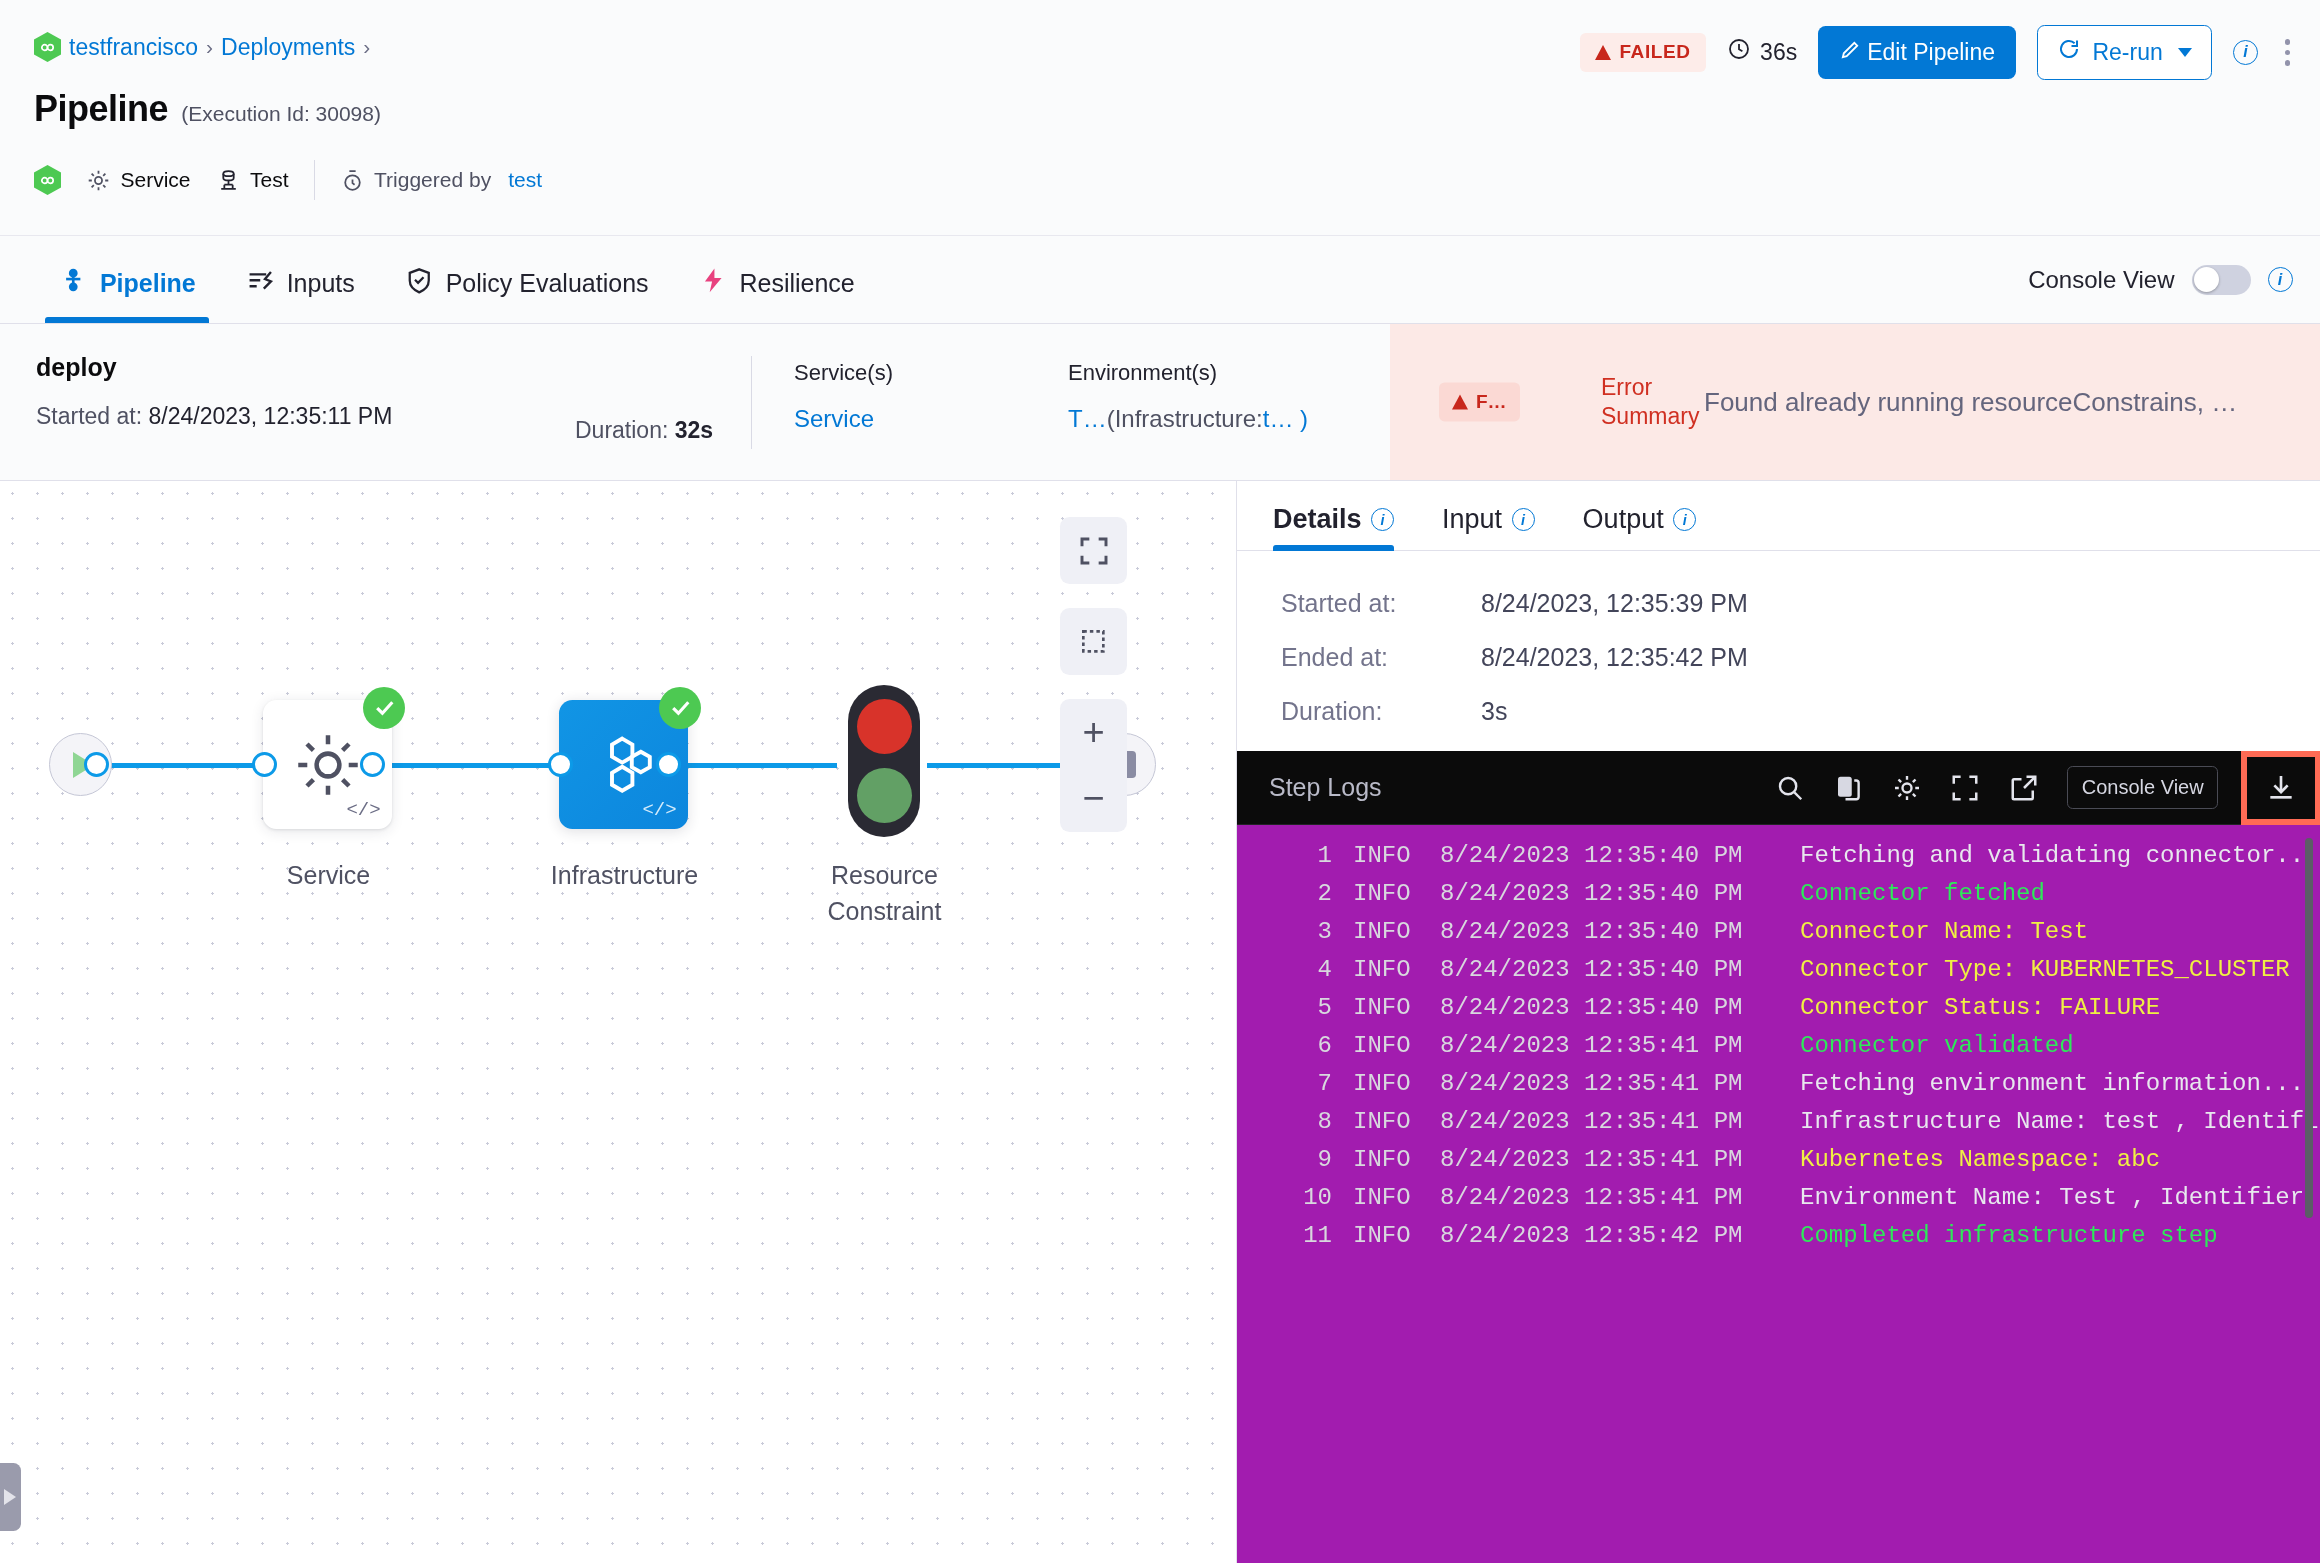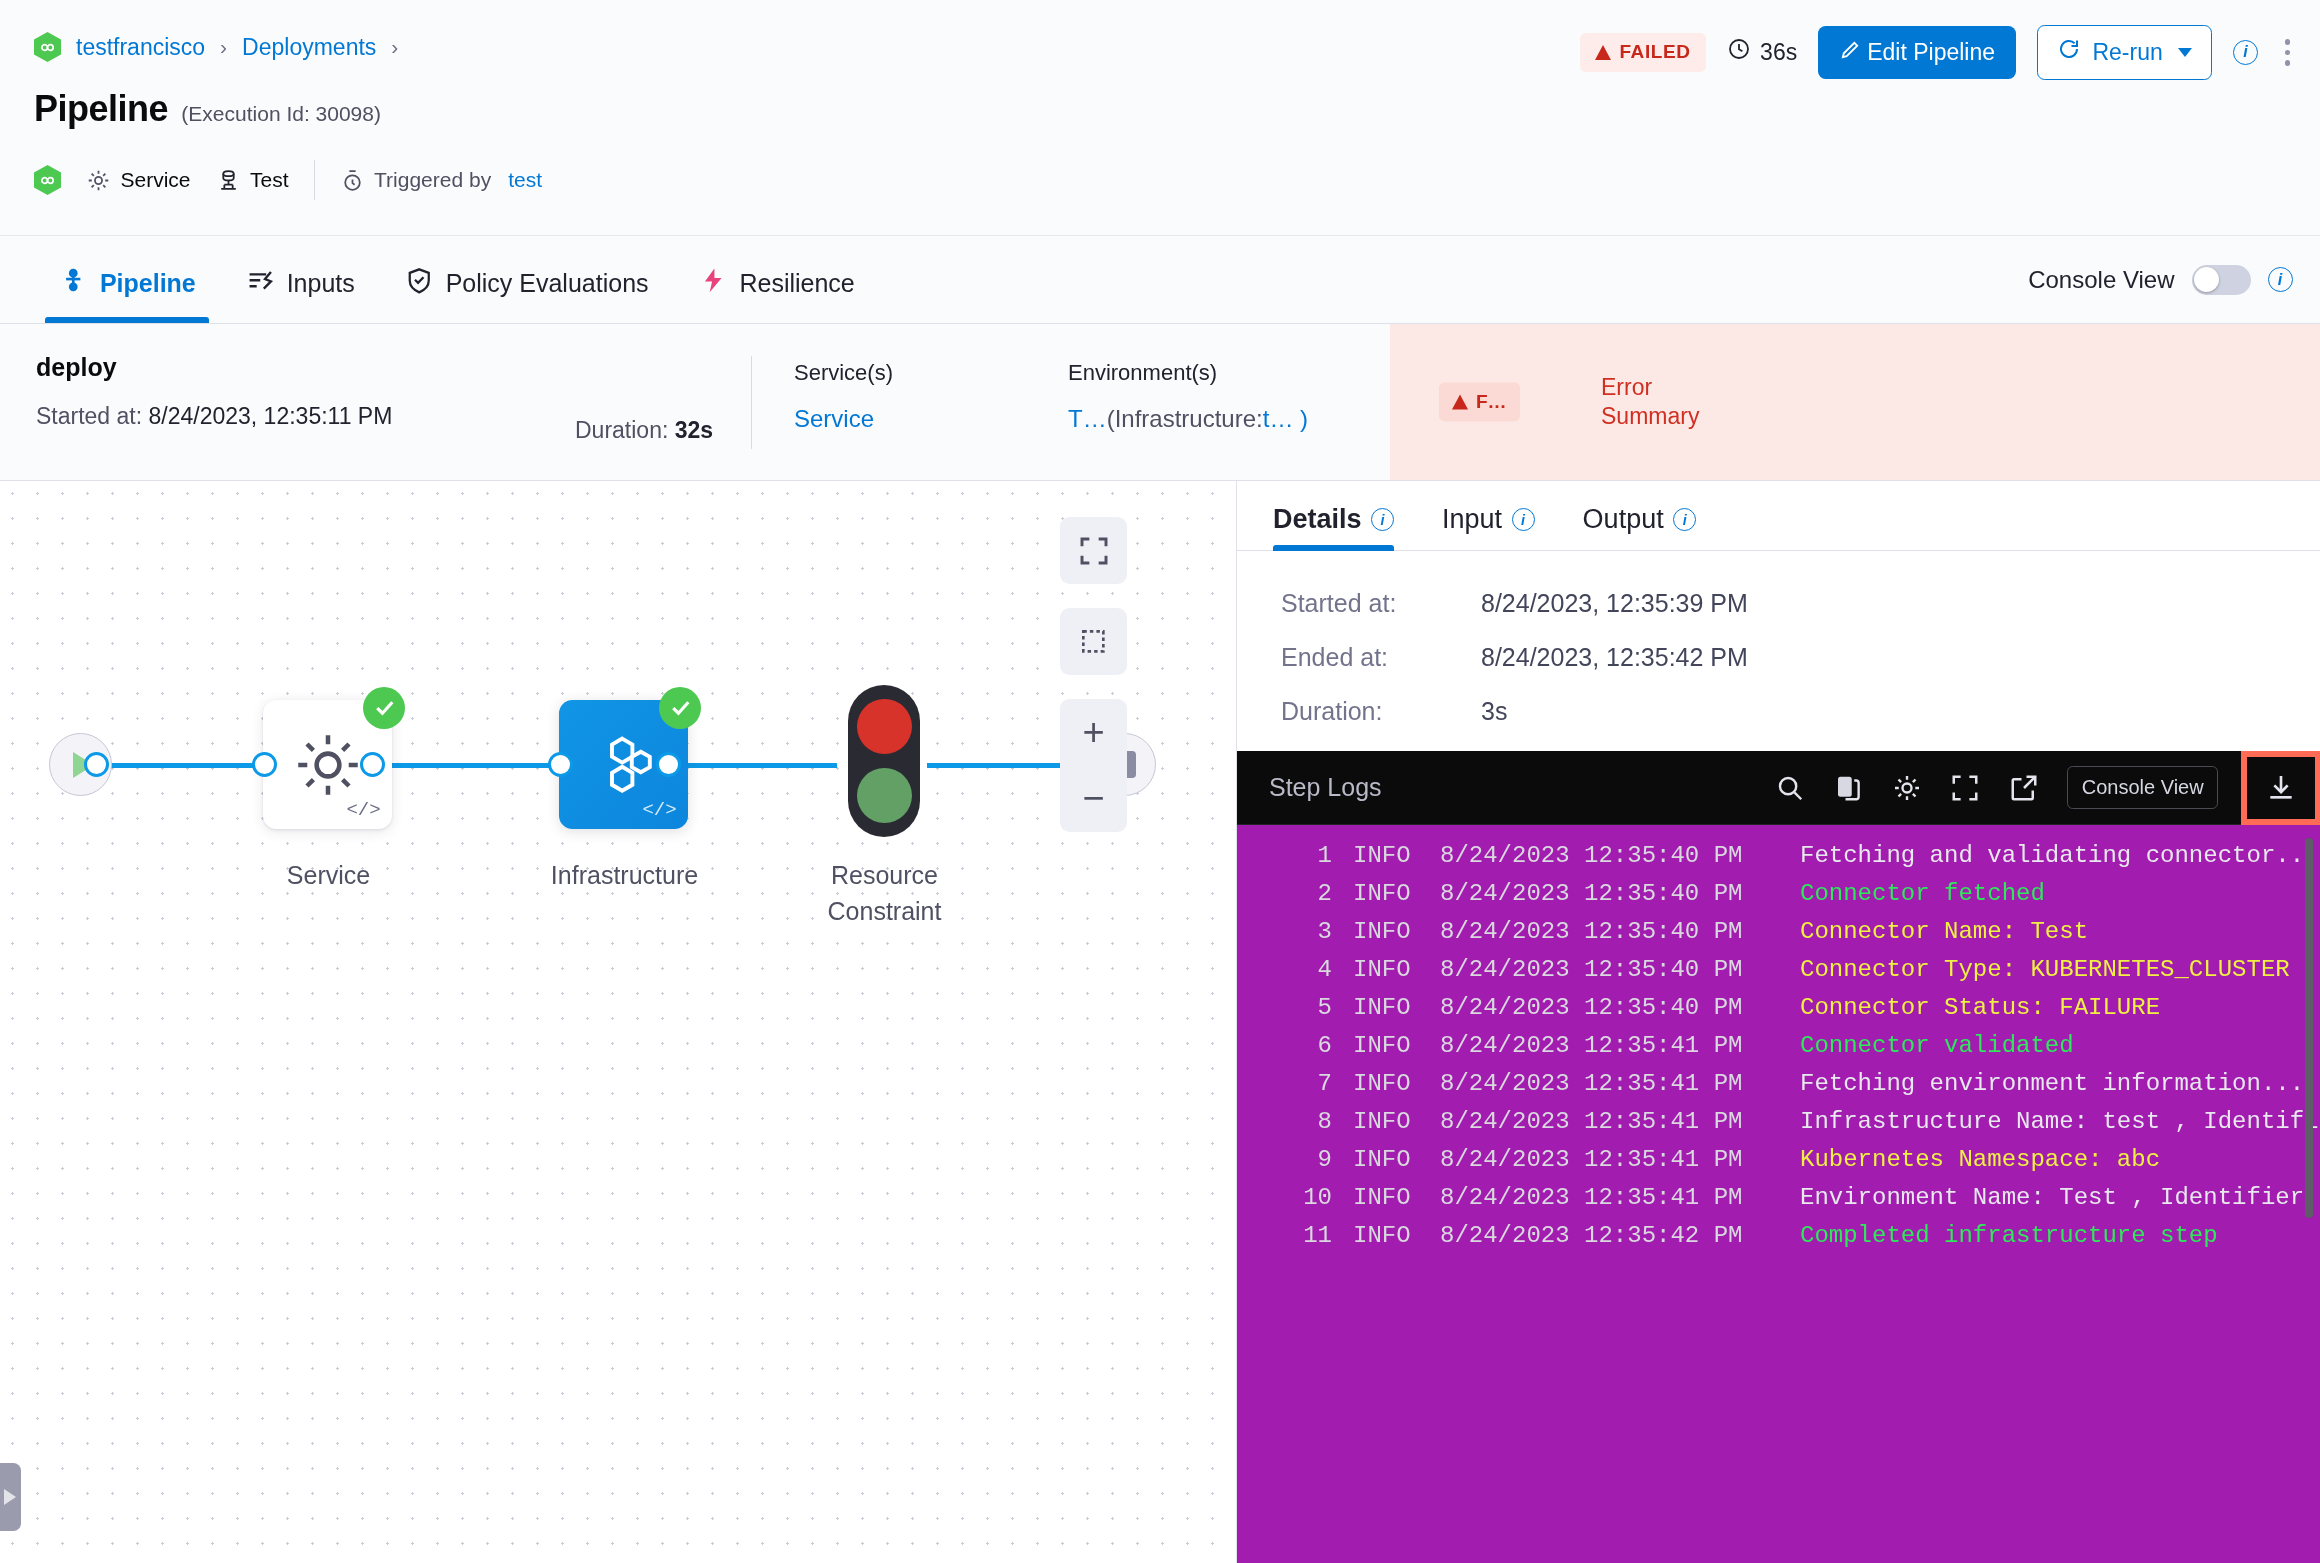--- a/index.html
+++ b/index.html
@@ -12,21 +12,21 @@
 
   
   .topbar {
     position: relative;
     height: 236px;
     background: #fafbfc;
     border-bottom: 1px solid #e8e8ef;
   }
   .breadcrumb {
     position: absolute; left: 34px; top: 32px;
-    display: flex; align-items: center; gap: 15px;
+    display: flex; align-items: center; gap: 8px;
     font-size: 23px;
   }
   .hx-logo {
     width: 27px; height: 30px;
     background: #4dc952;
     clip-path: polygon(50% 0%, 100% 25%, 100% 75%, 50% 100%, 0% 75%, 0% 25%);
     display: flex; align-items: center; justify-content: center;
   }
   .hx-logo svg { width: 17px; height: 17px; }
   .bc-link { color: #0278d5; cursor: pointer; }
@@ -477,20 +477,21 @@
   </div>
   <div class="summary-right">
     <span class="mini-failed">
       <span class="tri-warn"></span>
       <span>F…</span>
     </span>
     <div class="err-label">
       <div>Error</div>
       <div>Summary</div>
     </div>
+    <div class="err-text">Found already running resourceConstrains, …</div>
   </div>
 </div>
 
 <div class="main">
 
   <div class="canvas">
 
     <div class="graph">
 
       <div class="edge" style="left:90px; top:282px; width:171px;"></div>

